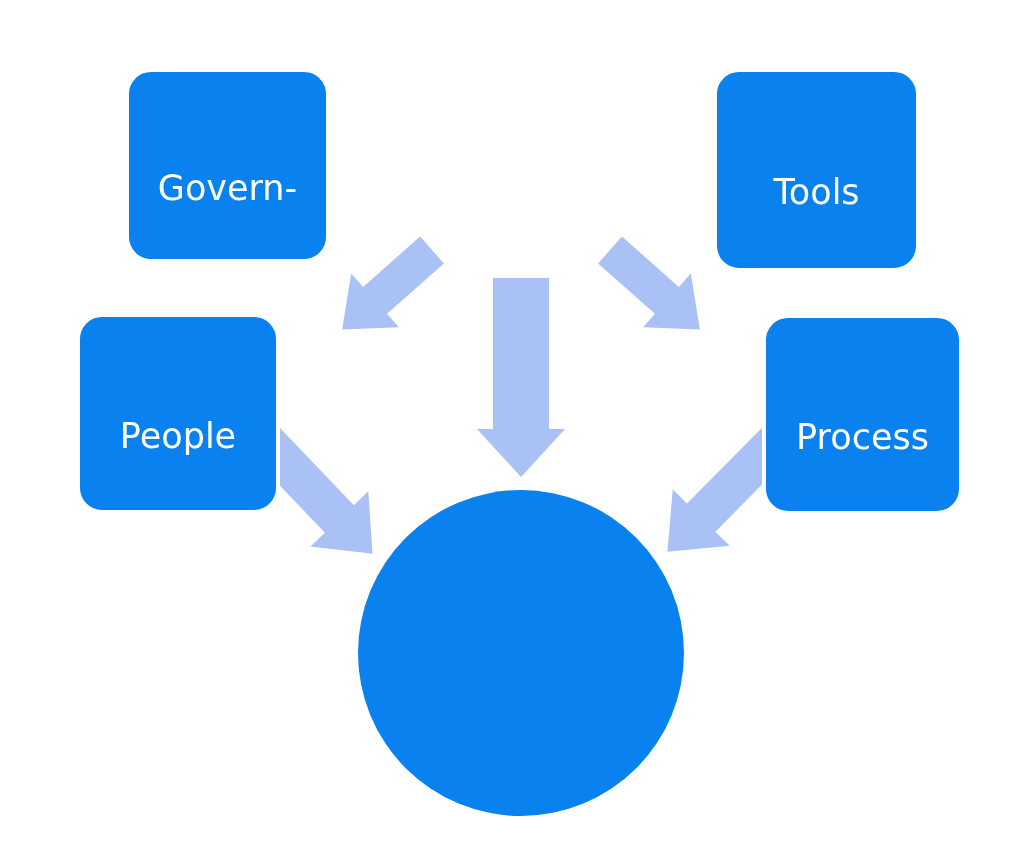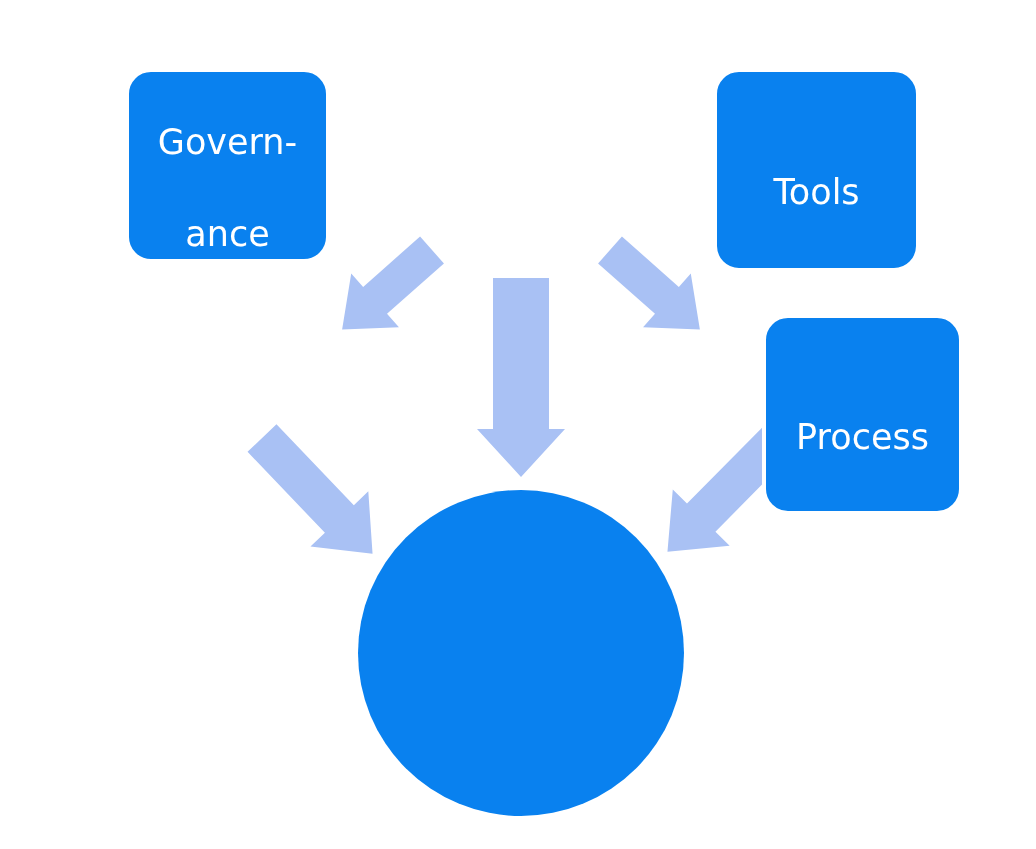--- a/index.html
+++ b/index.html
@@ -72,31 +72,35 @@
       <polygon class="arrow" points="0,-20 112,-20 112,-40 160,0 112,40 112,20 0,20"></polygon>
     </g>
     <g transform="translate(780,438) rotate(134.7)">
       <polygon class="arrow" points="0,-20 112,-20 112,-40 160,0 112,40 112,20 0,20"></polygon>
     </g>
   </svg>
 
   <div class="node box node-governance">
     <div class="label">
       <span>Govern-</span>
-      <span>ance</span>
     </div>
   </div>
 
 
   <div class="node box node-test-strategy">
     <div class="label">
       <span>Tools</span>
     </div>
   </div>
 
+  <div class="node box node-people">
+    <div class="label">
+      <span>People</span>
+    </div>
+  </div>
 
   <div class="node box node-process">
     <div class="label">
       <span>Process</span>
     </div>
   </div>
 
   <div class="node node-technology">
     <div class="label">
     </div>

